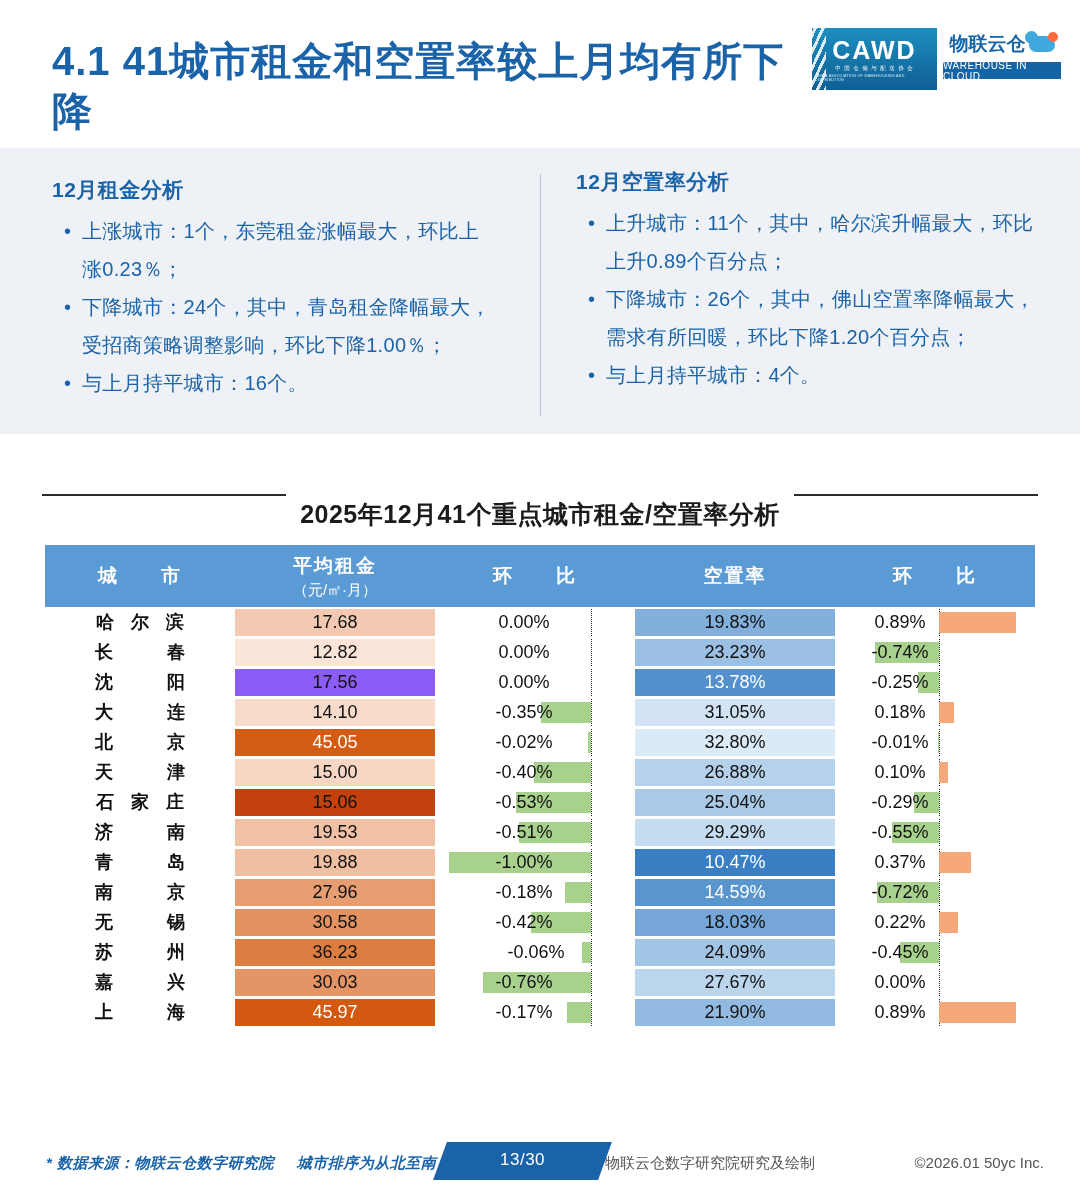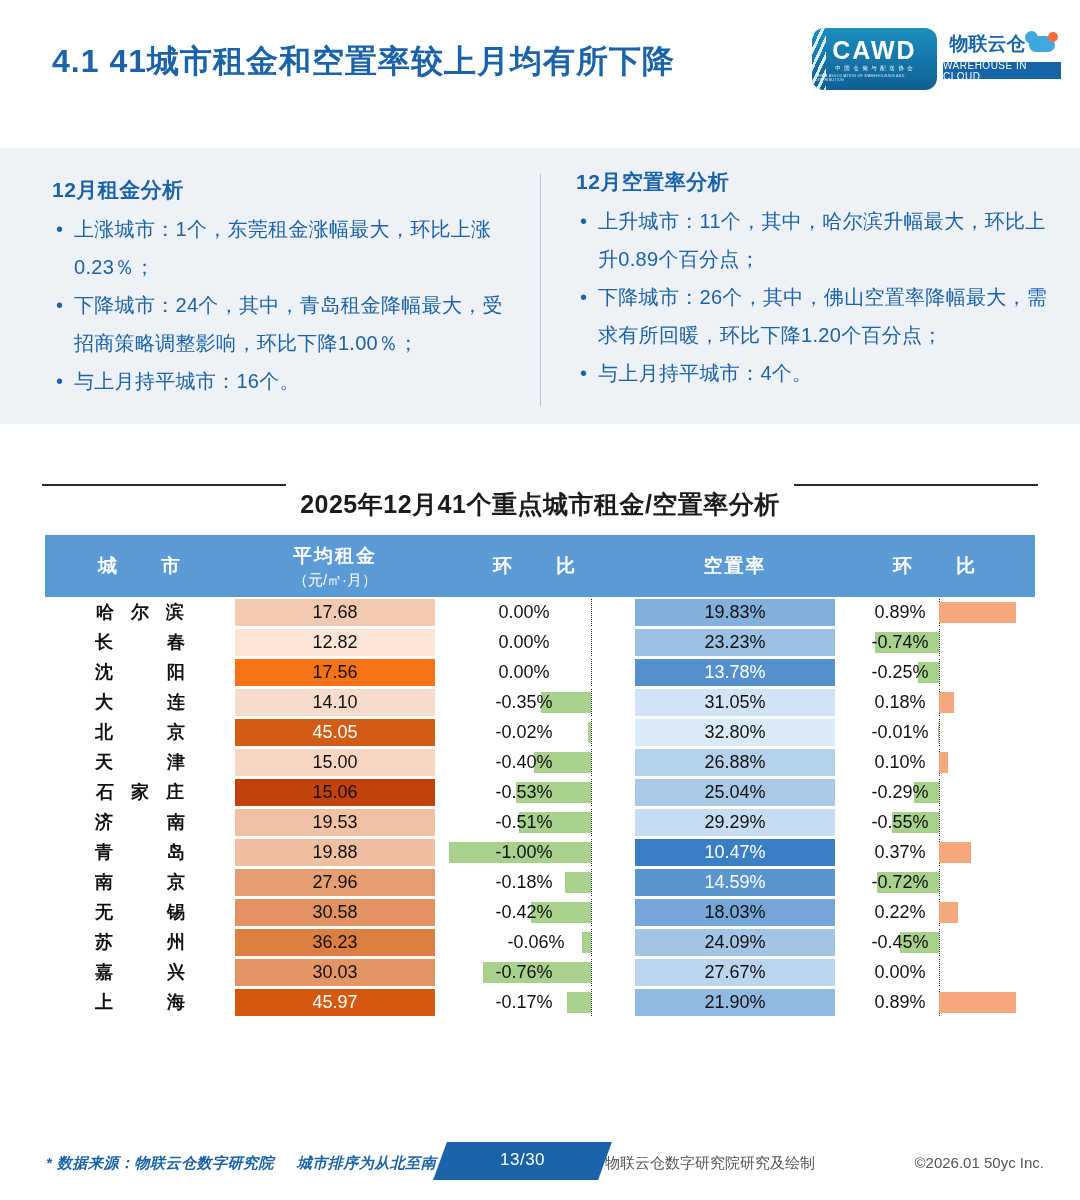--- a/index.html
+++ b/index.html
@@ -20,40 +20,40 @@
   .header {
     position: relative;
     height: 148px;
     padding: 0;
   }
   .title {
     position: absolute;
     left: 52px;
     top: 36px;
     width: 760px;
-    font-size: 32px;
+    font-size: 40px;
     font-weight: bold;
     color: #1a63a8;
     line-height: 50px;
     letter-spacing: 1px;
   }
   .logo-block {
     position: absolute;
     right: 18px;
     top: 26px;
     width: 250px;
     height: 66px;
     display: flex;
     align-items: center;
   }
   .logo-cawd {
     width: 125px;
     height: 62px;
     background: linear-gradient(180deg, #1c8fbf 0%, #0f5e94 100%);
-    border-radius: 12px;
+    border-radius: 0;
     position: relative;
     display: flex;
     flex-direction: column;
     align-items: center;
     justify-content: center;
     overflow: hidden;
   }
   .logo-cawd .slashes {
     position: absolute;
     left: -6px;
@@ -170,21 +170,21 @@
     font-size: 21px;
     color: #1a63a8;
     font-weight: bold;
     letter-spacing: .5px;
   }
   .summary .col.right h3 {
     margin-top: 2px;
   }
   .summary ul {
     list-style: none;
-    margin: 0;
+    margin: 8px;
     padding: 0;
   }
   .summary li {
     position: relative;
     padding-left: 22px;
     font-size: 20px;
     line-height: 38px;
     color: #1a63a8;
     letter-spacing: .3px;
   }
@@ -464,21 +464,21 @@
             <div class="inner">
               <div class="axis" style="left: 104px;"></div>
               <div class="bar" style="background: rgb(169, 209, 142); left: 40.36px; width: 63.64px;"></div>
               <div class="label" style="left: 0px; width: 130px; text-align: center;">-0.74%</div>
             </div>
           </td>
         </tr>
         <tr>
           <td class="city">沈　　阳</td>
           <td class="rentcell">
-            <span class="cellbox" style="background: #f97316; color: rgb(17, 17, 17);">17.56</span>
+            <span class="cellbox" style="background: #8b5cf6; color: rgb(17, 17, 17);">17.56</span>
           </td>
           <td class="barcell">
             <div class="inner">
               <div class="axis" style="left: 156px;"></div>
               <div class="label" style="left: 0px; width: 178px; text-align: center;">0.00%</div>
             </div>
           </td>
           <td class="vaccell">
             <span class="cellbox" style="background: rgb(84, 144, 204); color: rgb(255, 255, 255);">13.78%</span>
           </td>

